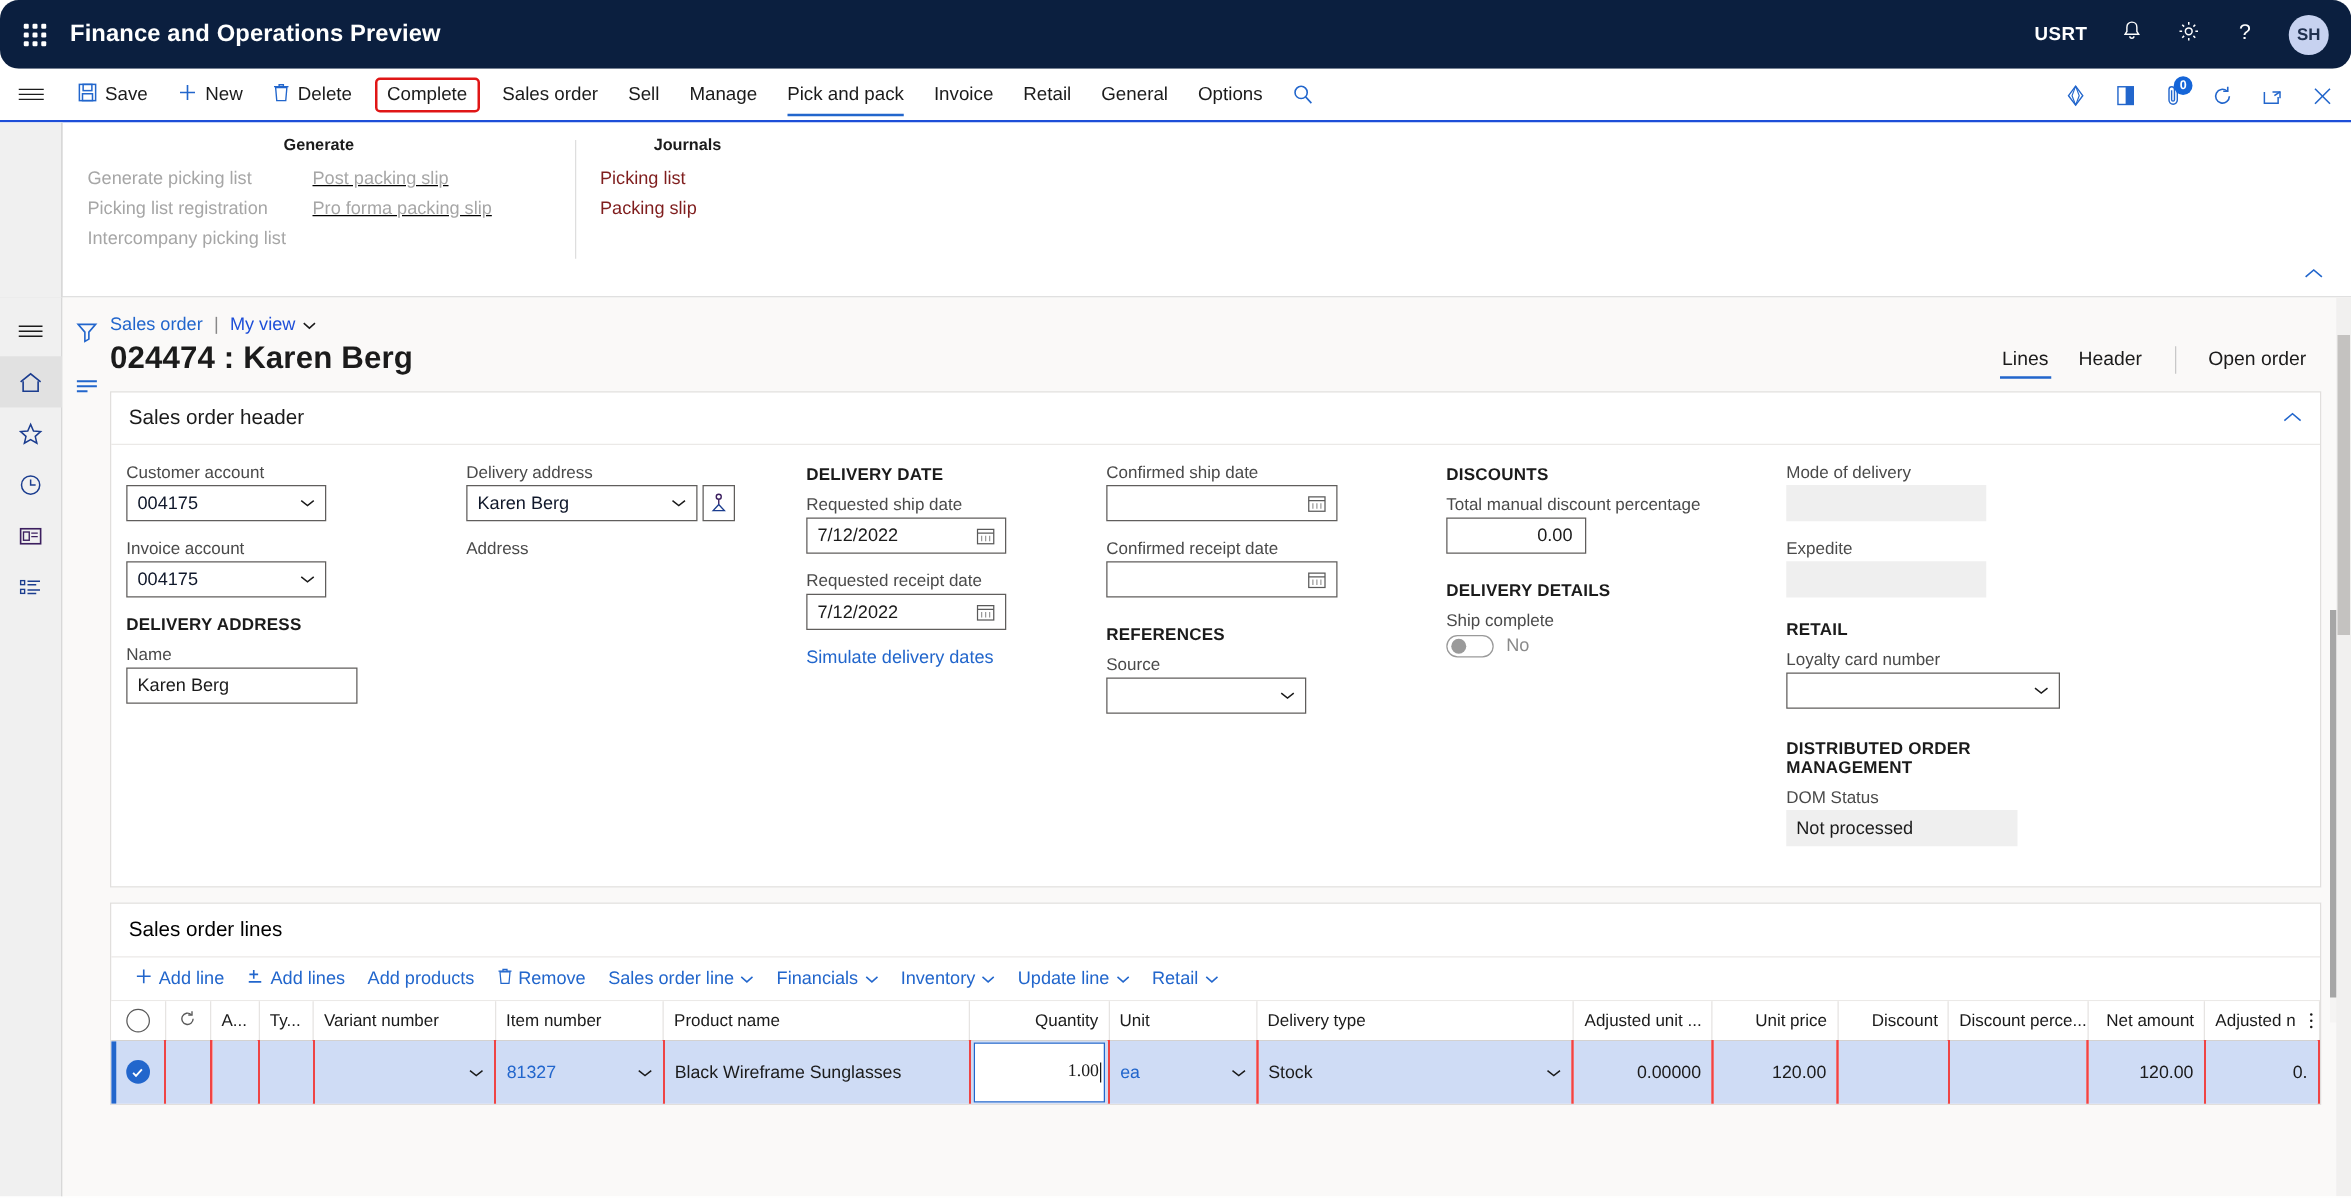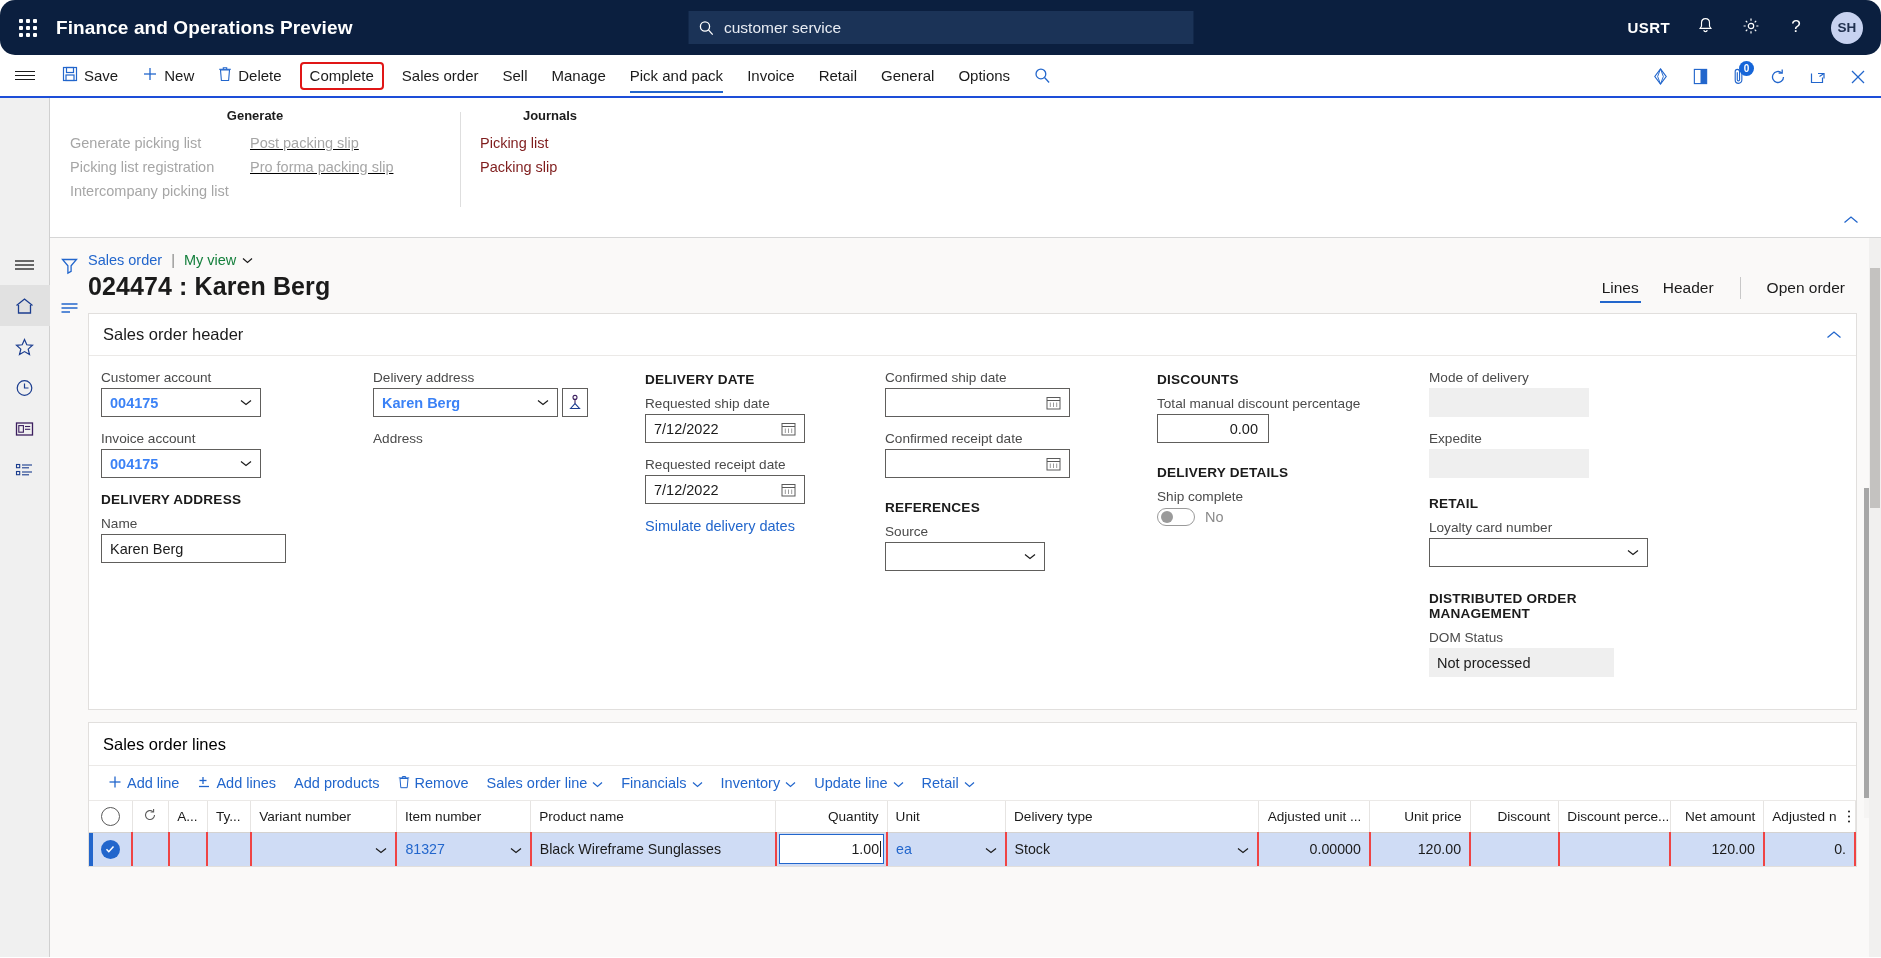--- a/index.html
+++ b/index.html
@@ -123,21 +123,21 @@
     width: 38px; padding-top: 18px; display: flex; flex-direction: column;
     align-items: center; gap: 22px; flex: none;
   }
   .sidebuttons > div { cursor: pointer; }
 
   .content { flex: 1; padding: 14px 24px 0 0; overflow: hidden; position: relative; }
 
   .crumbs { display: flex; align-items: center; gap: 9px; font-size: 14.5px; margin-bottom: 4px; }
   .crumbs .lnk { color: #2266cc; cursor: pointer; }
   .crumbs .sep { color: #888; }
-  .crumbs .myview { color: #15803d; cursor: pointer; display:flex; align-items:center; gap:6px; }
+  .crumbs .myview { color: #1d4ed8; cursor: pointer; display:flex; align-items:center; gap:6px; }
 
   .titlerow { display: flex; align-items: flex-end; justify-content: space-between; margin-bottom: 12px; }
   .page-title { font-size: 25px; font-weight: bold; color: #1b1b1b; letter-spacing: .1px; }
 
   .viewtabs { display: flex; align-items: center; gap: 0px; padding-bottom: 2px; }
   .vtab {
     font-size: 15.5px; color: #1b1b1b; padding: 2px 12px; cursor: pointer; position: relative;
   }
   .vtab.active { font-weight: normal; }
   .vtab.active::after {
@@ -166,21 +166,21 @@
     font-size: 13.6px; font-weight: bold; color: #1b1b1b; text-transform: uppercase;
     letter-spacing: .2px; margin-bottom: 9px; margin-top: 2px;
   }
   .inp {
     height: 29px; border: 1px solid #605e5c; background: #fff;
     display: flex; align-items: center; padding: 0 8px; font-size: 14.5px; color: #1b1b1b;
     cursor: text;
   }
   .inp.w160 { width: 160px; }
   .inp.w185 { width: 185px; }
-  .inp.lnk { color: #3b82f6; font-weight: bold; }
+  .inp.lnk { color: #0f172a; }
   .inp.readonly { background: #efefef; border: none; color: #1b1b1b; }
   .inp.flat { background: #efefef; border: none; }
   .inp .ddl { margin-left: auto; color: #1b1b1b; display:flex; }
   .inp .cal { margin-left: auto; display:flex; }
   .inp.num { justify-content: flex-end; padding-right: 10px; }
 
   .addrbox {
     width: 185px; height: 92px; background: #efefef; border: 1px solid #c9c7c5;
     font-size: 14.5px; color: #1b1b1b; padding: 8px 10px; line-height: 19px;
   }
@@ -226,23 +226,23 @@
     font-size: 14.2px; color: #1b1b1b; height: 34px; padding: 0 8px;
     border-right: 2px solid #ef4444; white-space: nowrap; overflow: hidden;
   }
   tr.selrow td { background: #cfdcf5; }
   tr.selrow { position: relative; }
   .cellflex { display: flex; align-items: center; width: 100%; }
   .cellflex .ddl { margin-left: auto; }
   .cell-lnk { color: #2266cc; }
   .cell-grey { color: #9a9a9a; }
   .qty-cell {
-    background: #fff !important; border: 1.6px solid #2266cc; height: 30px;
+    background: #fff !important; border: 1.6px solid #2266cc; height: 48px;
     display: flex; align-items: center; justify-content: flex-end; padding-right: 2px;
-    margin: 1px 0; position: relative;
+    margin: 1px 0; position: relative; font-family: Liberation Serif, serif;
   }
   .caret { width: 1px; height: 16px; background: #1b1b1b; margin-left: 1px; }
   .sel-marker {
     width: 4px; background: #2266cc; position: absolute; left: 0; top: 0; bottom: 0;
   }
   .check-circle {
     width: 19px; height: 19px; border-radius: 50%; background: #2266cc;
     display: flex; align-items: center; justify-content: center;
   }
   .circle-empty {
@@ -272,29 +272,20 @@
         <i></i>
         <i></i>
         <i></i>
         <i></i>
         <i></i>
         <i></i>
       </div>
   </div>
   <div class="app-title">Finance and Operations Preview</div>
 
-  <div class="search-wrap">
-    <span class="mag">
-      <svg width="16" height="16" viewBox="0 0 16 16">
-          <circle cx="6.5" cy="6.5" r="4.6" fill="none" stroke="#ffffff" stroke-width="1.3"></circle>
-          <line x1="9.9" y1="9.9" x2="14.2" y2="14.6" stroke="#ffffff" stroke-width="1.3"></line>
-        </svg>
-    </span>
-    <span class="search-text">customer service</span>
-  </div>
 
   <div class="topbar-right">
     <div class="usrt">USRT</div>
     <div>
       <svg width="19" height="20" viewBox="0 0 20 20">
           <path d="M10 2.3c-2.5 0-4.2 1.9-4.2 4.3v3.6L4.3 12.5h11.4l-1.5-2.3V6.6c0-2.4-1.7-4.3-4.2-4.3z" fill="none" stroke="#fff" stroke-width="1.2"></path>
           <path d="M8.3 14.2a1.7 1.7 0 0 0 3.4 0" fill="none" stroke="#fff" stroke-width="1.2"></path>
         </svg>
     </div>
     <div>

